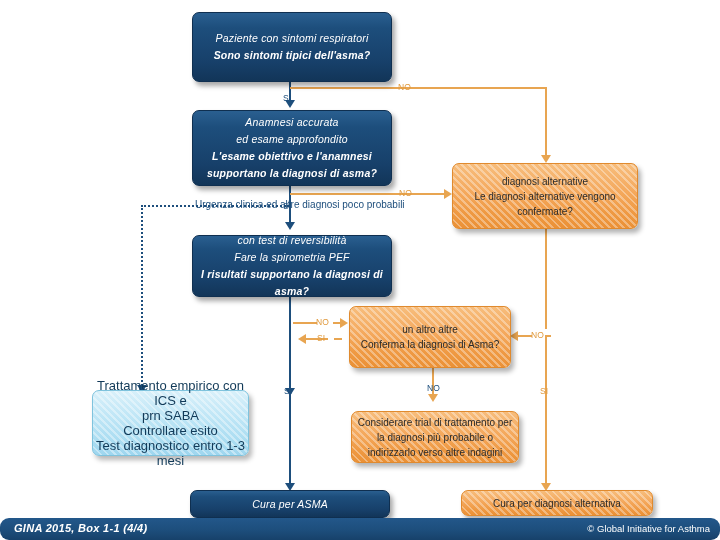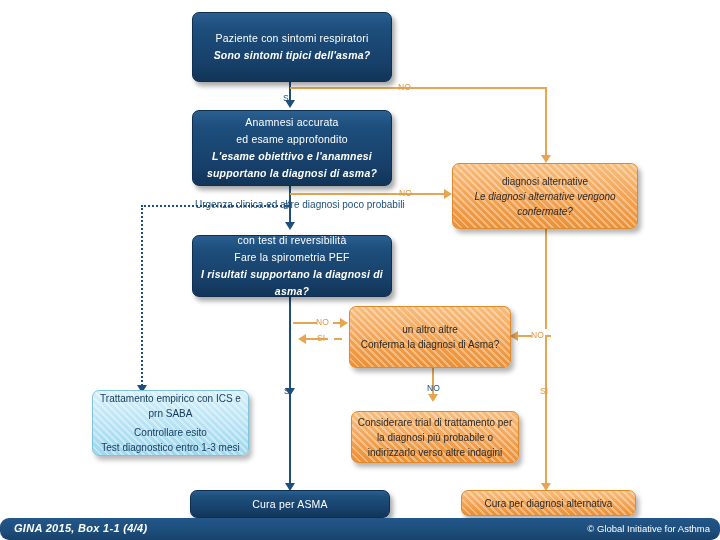--- a/index.html
+++ b/index.html
@@ -21,54 +21,54 @@
   }
   .node .ln{display:block;width:100%;}
 
   
   .blue{
     background:linear-gradient(180deg,#2a5f90 0%,#1d4e7c 22%,#17406a 72%,#123558 100%);
     color:#ffffff;
     box-shadow:3px 4px 5px rgba(0,0,0,.35);
     border:1px solid #0f2f50;
   }
-  .blue .ln{font-size:10.5px;line-height:17px;letter-spacing:.2px;}
+  .blue .ln{font-size:10.5px;line-height:17px;letter-spacing:.2px;font-style:italic;}
   .blue .q{font-style:italic;font-weight:bold;}
 
   
   .orange{
     color:#2b2b2b;
     border:1px solid #e08a2e;
     box-shadow:3px 4px 5px rgba(0,0,0,.3);
     background-color:#f5a council;
     background:
       repeating-linear-gradient(45deg,
         rgba(255,255,255,.34) 0px,
         rgba(255,255,255,.34) 2px,
         rgba(255,255,255,0) 2px,
         rgba(255,255,255,0) 5px),
       linear-gradient(180deg,#f7bd7c 0%,#f4a85c 45%,#ef9a44 75%,#eb9136 100%);
   }
   .orange .ln{font-size:10px;line-height:15px;}
-  .orange .q{font-style:italic;}
+  .orange .q{}
 
   
   .cyan{
     color:#14405f;
     border:1px solid #7fc3dd;
     box-shadow:3px 4px 5px rgba(0,0,0,.28);
     background:
       repeating-linear-gradient(45deg,
         rgba(255,255,255,.38) 0px,
         rgba(255,255,255,.38) 2px,
         rgba(255,255,255,0) 2px,
         rgba(255,255,255,0) 5px),
       linear-gradient(180deg,#d8f0fa 0%,#bfe6f6 40%,#a9dcf1 80%,#9fd6ef 100%);
   }
-  .cyan .ln{font-size:10px;line-height:15px;color:#123a58;}
+  .cyan .ln{font-size:13px;line-height:15px;color:#123a58;}
 
   
   .ln-v,.ln-h{position:absolute;z-index:2;}
   .ln-v{width:2px;}
   .ln-h{height:2px;}
   .blue-line{background:#1d4e7c;}
   .orange-line{background:#e8a551;}
 
   .dot-v{position:absolute;width:0;border-left:2px dotted #1d4e7c;z-index:2;}
   .dot-h{position:absolute;height:0;border-top:2px dotted #1d4e7c;z-index:2;}
@@ -214,21 +214,21 @@
   <div class="node orange" style="left:351px;top:411px;width:168px;height:52px;">
     <span class="ln">Considerare trial di trattamento per</span>
     <span class="ln">la diagnosi più probabile o</span>
     <span class="ln">indirizzarlo verso altre indagini</span>
   </div>
 
   <div class="node blue" style="left:190px;top:490px;width:200px;height:28px;">
     <span class="ln">Cura per ASMA</span>
   </div>
 
-  <div class="node orange" style="left:461px;top:490px;width:175px;height:26px;">
+  <div class="node orange" style="left:461px;top:490px;width:192px;height:26px;">
     <span class="ln">Cura per diagnosi alternativa</span>
   </div>
 
   <div id="footer">
     <span class="left">GINA 2015, Box 1-1 (4/4)</span>
     <span class="right">© Global Initiative for Asthma</span>
   </div>
 
 </div>
 

